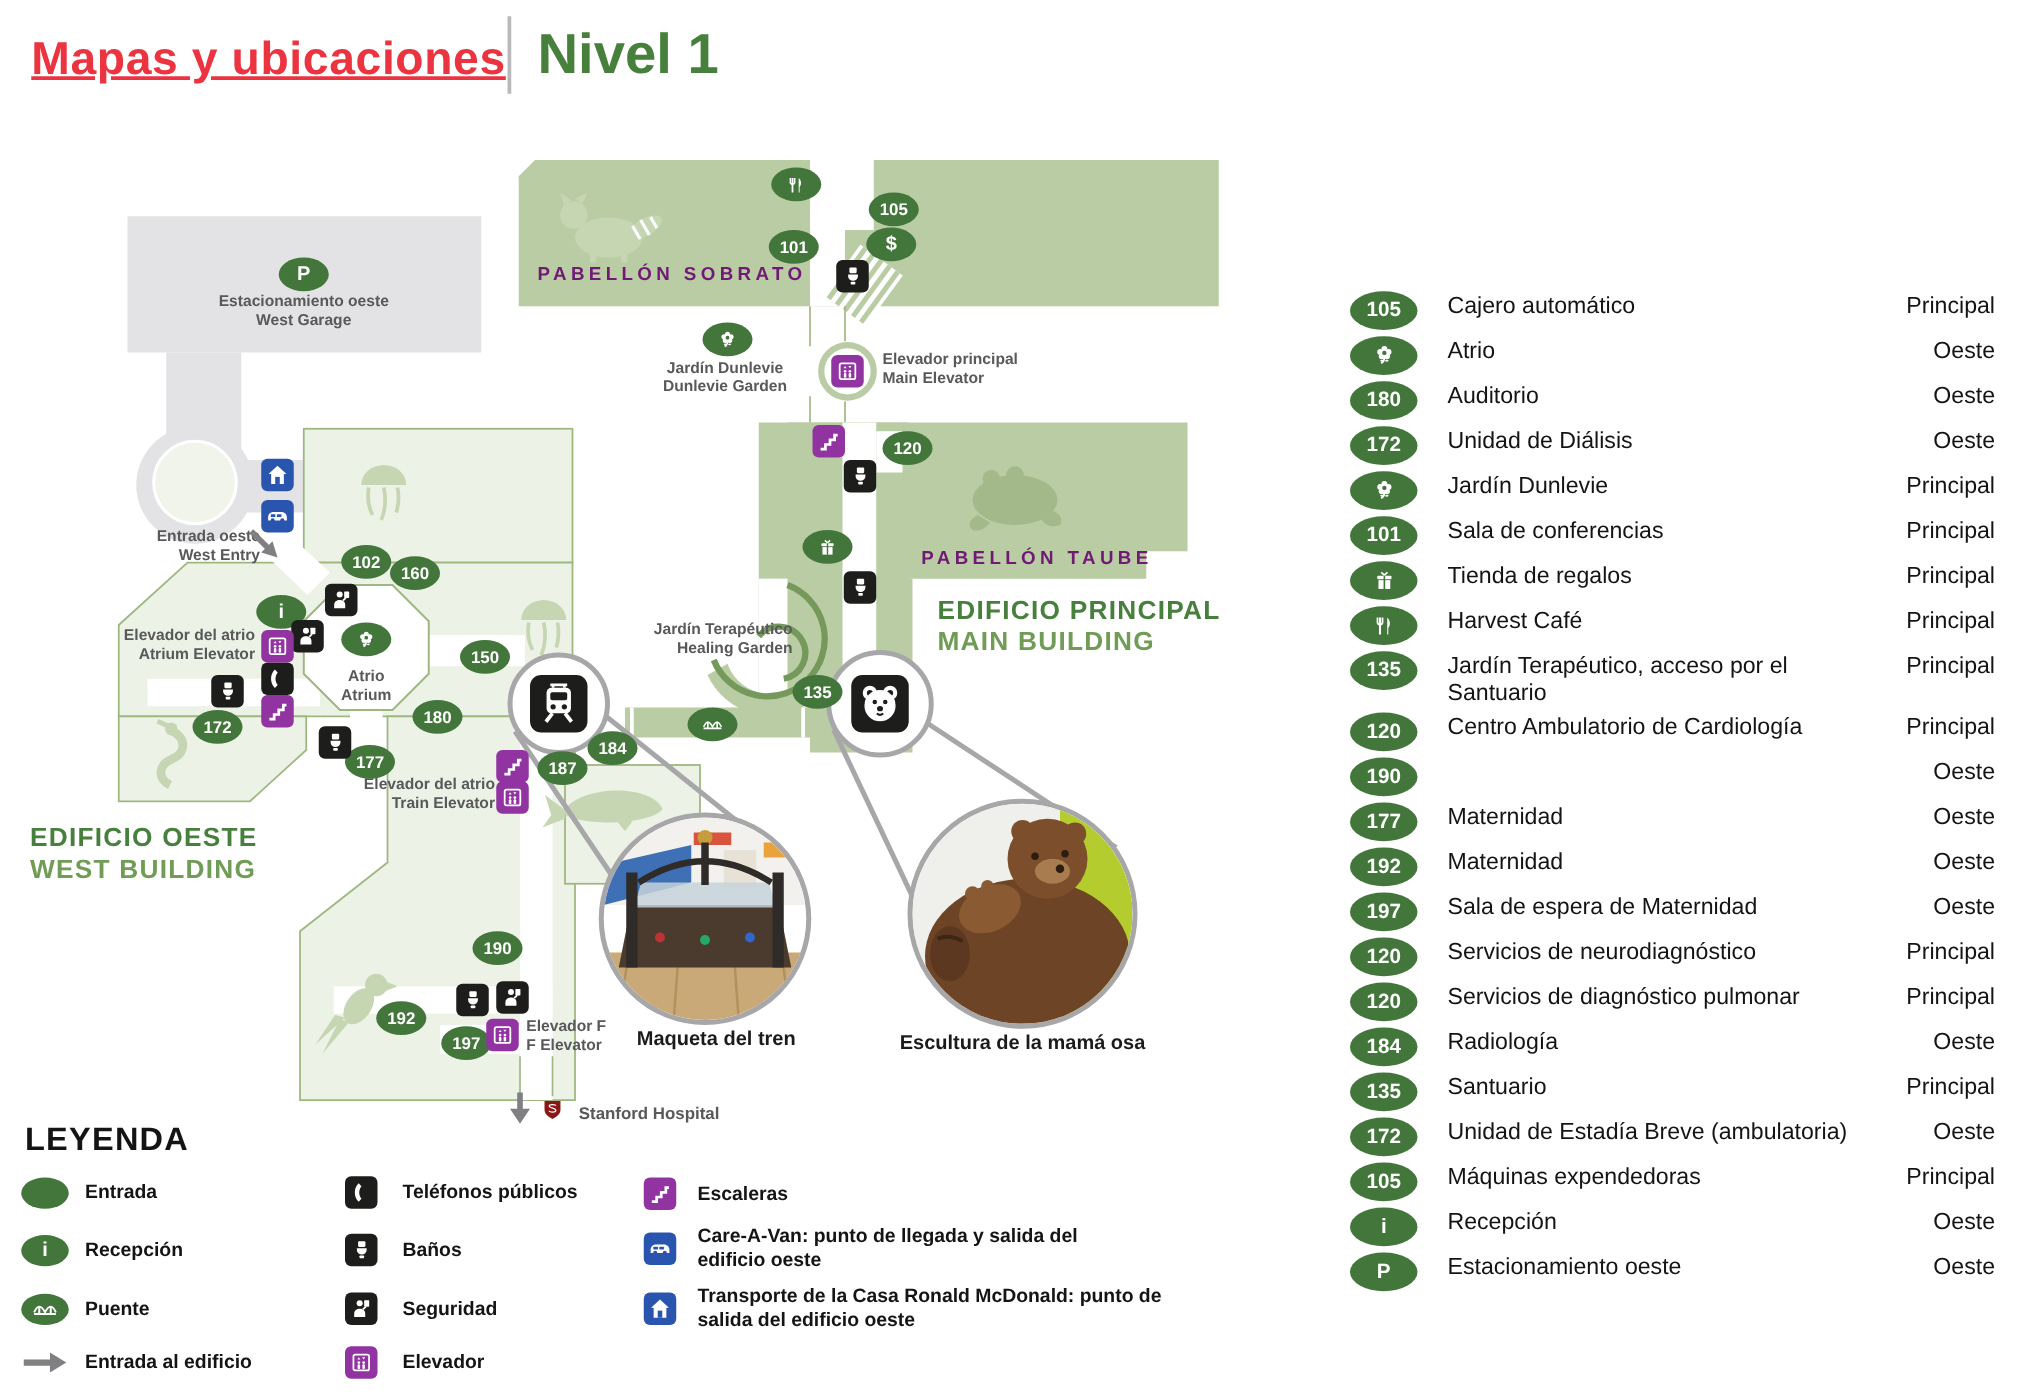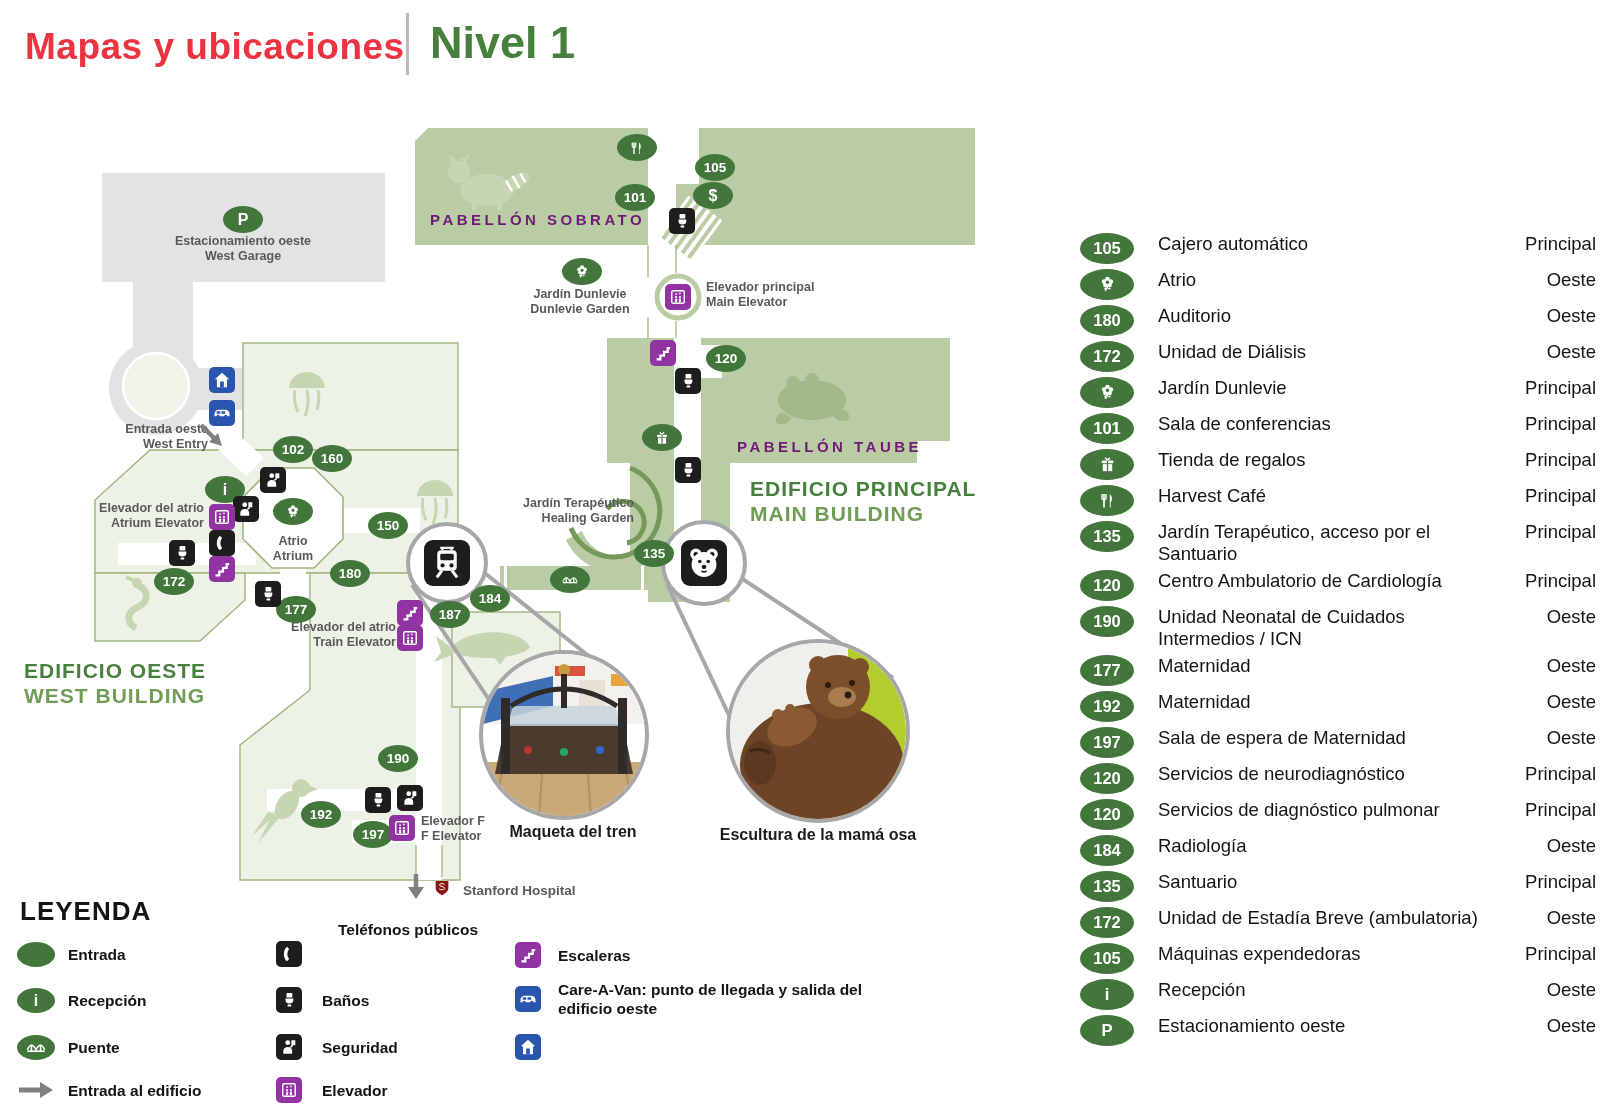--- a/index.html
+++ b/index.html
@@ -1,20 +1,20 @@
 <!DOCTYPE html>
 <html><head>
 <meta charset="utf-8">
 <style>
   html,body{margin:0;padding:0;background:#fff;}
   .page{position:relative;width:1615px;height:1117px;background:#fff;overflow:hidden;
         font-family:"Liberation Sans",sans-serif;color:#1b1b1b;}
   .abs{position:absolute;}
   
-  .title{font-size:37px;font-weight:700;color:#EC3340;letter-spacing:.5px;}
+  .title{font-size:37px;font-weight:700;color:#EC3340;letter-spacing:.5px;text-decoration:underline;}
   .level{font-size:45px;font-weight:800;color:#47803C;}
   .hdr-divider{width:3px;height:62px;background:#b9b9bb;}
   
   .badge{position:absolute;min-width:40px;height:27px;border-radius:50%/50%;
          background:#42763A;color:#fff;font-weight:700;font-size:13.5px;
          display:flex;align-items:center;justify-content:center;padding:0 4px;box-sizing:border-box;}
   .badge svg{width:18px;height:18px;}
   
   .tile{position:absolute;width:26px;height:26px;border-radius:5px;display:flex;
         align-items:center;justify-content:center;}
@@ -601,21 +601,21 @@
     <line x1="2" y1="11" x2="25" y2="11" stroke="#808083" stroke-width="5"></line>
     <polygon points="36,11 23,3 23,19" fill="#808083"></polygon>
   </svg>
   <div class="leg-label" style="left:68px;top:1091px;">Entrada al edificio</div>
 
   <div class="tile black" style="left:276px;top:941px;">
       <svg viewBox="0 0 24 24">
         <use href="#sym-phone"></use>
       </svg>
     </div>
-  <div class="leg-label" style="left:322px;top:930px;margin-left:16px;">Teléfonos públicos</div>
+  <div class="leg-label" style="left:322px;top:955px;">Teléfonos públicos</div>
   <div class="tile black" style="left:276px;top:987px;">
       <svg viewBox="0 0 24 24">
         <use href="#sym-toilet"></use>
       </svg>
     </div>
   <div class="leg-label" style="left:322px;top:1001px;">Baños</div>
   <div class="tile black" style="left:276px;top:1034px;">
       <svg viewBox="0 0 24 24">
         <use href="#sym-security"></use>
       </svg>
@@ -638,20 +638,21 @@
       <svg viewBox="0 0 24 24">
         <use href="#sym-van"></use>
       </svg>
     </div>
   <div class="leg-label" style="left:558px;top:999px;width:360px;">Care-A-Van: punto de llegada y salida del edificio oeste</div>
   <div class="tile blue" style="left:515px;top:1034px;">
       <svg viewBox="0 0 24 24">
         <use href="#sym-house"></use>
       </svg>
     </div>
+  <div class="leg-label" style="left:558px;top:1047px;width:410px;">Transporte de la Casa Ronald McDonald: punto de salida del edificio oeste</div>
 
   <div class="dir">
     <div class="dir-row">
       <div class="dir-badge">105</div>
       <div class="dir-name">Cajero automático</div>
       <div class="dir-bldg">Principal</div>
     </div>
     <div class="dir-row">
       <div class="dir-badge">
           <svg viewBox="0 0 24 24">
@@ -708,21 +709,20 @@
       <div class="dir-name">Jardín Terapéutico, acceso por el Santuario</div>
       <div class="dir-bldg">Principal</div>
     </div>
     <div class="dir-row">
       <div class="dir-badge">120</div>
       <div class="dir-name">Centro Ambulatorio de Cardiología</div>
       <div class="dir-bldg">Principal</div>
     </div>
     <div class="dir-row">
       <div class="dir-badge">190</div>
-      <div class="dir-name">Unidad Neonatal de Cuidados Intermedios / ICN</div>
       <div class="dir-bldg">Oeste</div>
     </div>
     <div class="dir-row">
       <div class="dir-badge">177</div>
       <div class="dir-name">Maternidad</div>
       <div class="dir-bldg">Oeste</div>
     </div>
     <div class="dir-row">
       <div class="dir-badge">192</div>
       <div class="dir-name">Maternidad</div>

